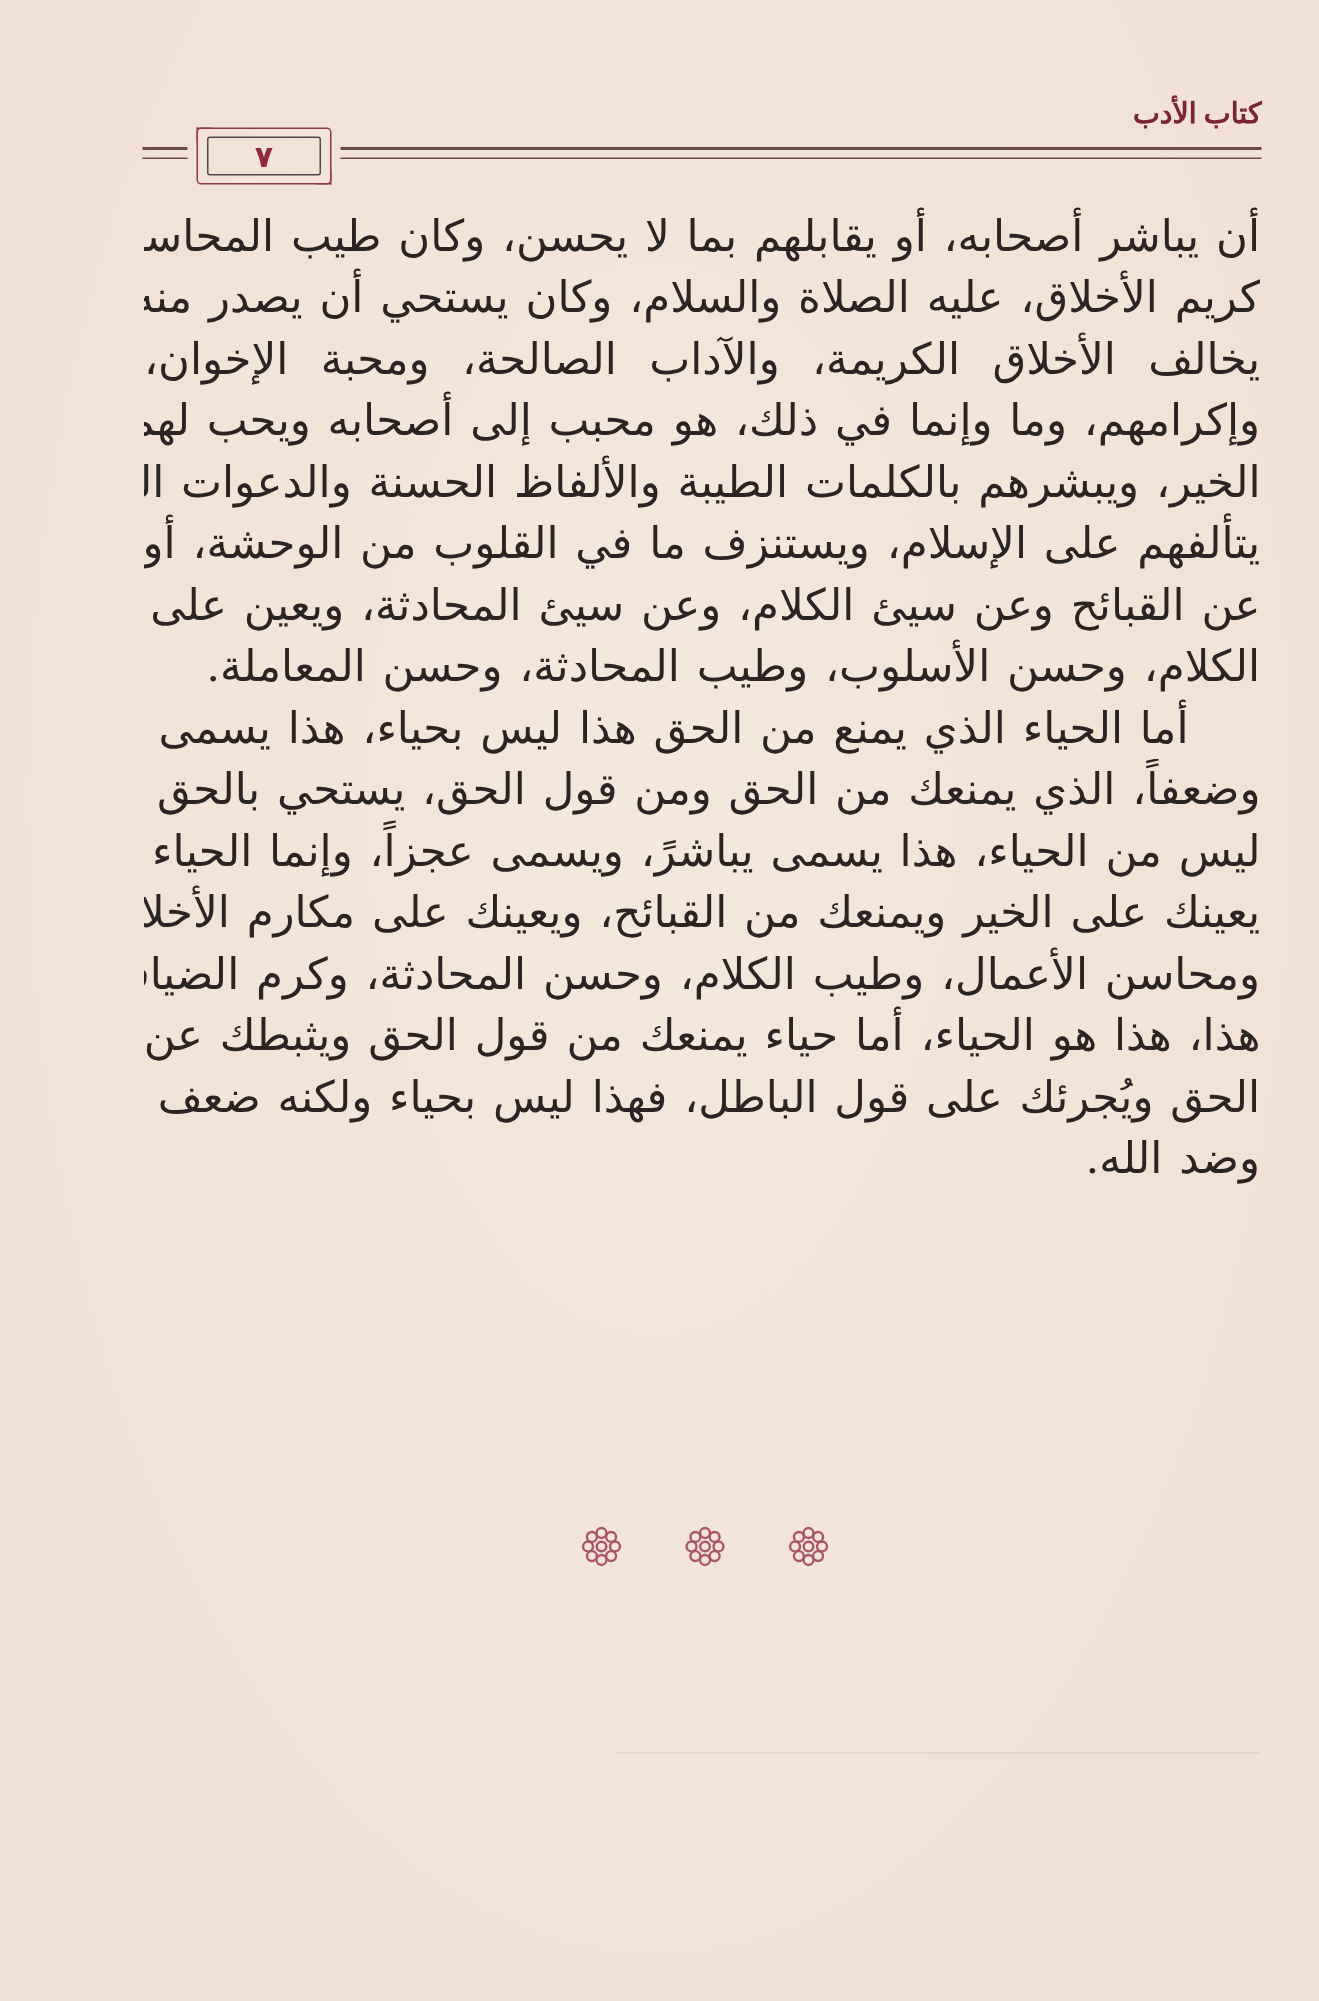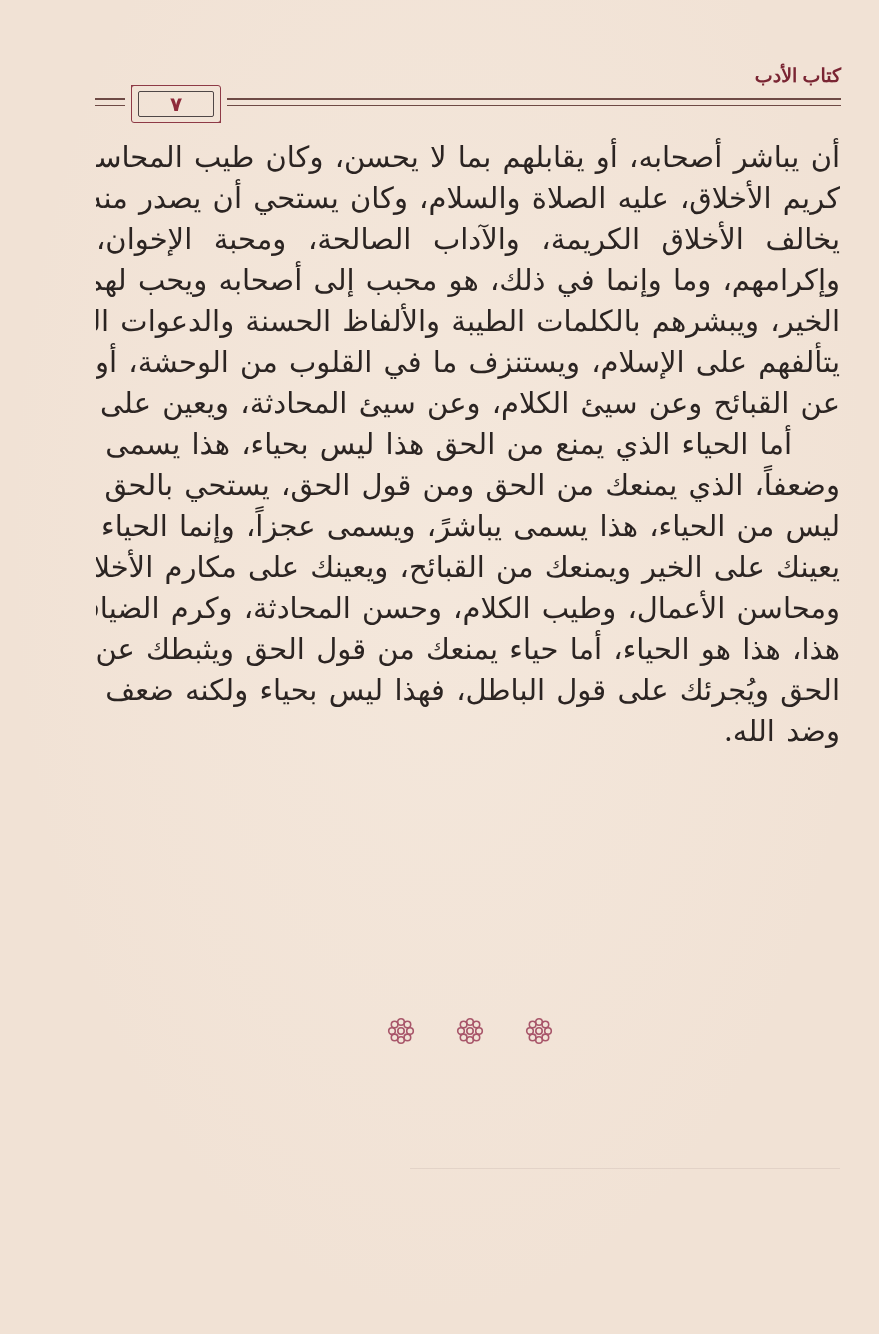--- a/index.html
+++ b/index.html
@@ -20,21 +20,21 @@
       width: 879px; height: 1334px;
       background:
         radial-gradient(ellipse at 50% 40%, rgba(246,235,224,0.6) 0%, rgba(241,226,213,0) 70%),
         #f1e2d5;
     }
     
     .running-title {
       position: absolute;
       right: 38px;
       top: 64px;
-      font-family: Liberation Sans, sans-serif;
+      font-family: Liberation Serif, serif;
       font-weight: bold;
       font-size: 19px;
       color: #7a2533;
       direction: rtl;
     }
     .rule-right {
       position: absolute;
       left: 227px;
       right: 38px;
       top: 98px;
@@ -156,20 +156,21 @@
 
   <div class="text-block">
     <div>
       <div class="line">أن يباشر أصحابه، أو يقابلهم بما لا يحسن، وكان طيب المحاسن،</div>
       <div class="line">كريم الأخلاق، عليه الصلاة والسلام، وكان يستحي أن يصدر منه شيء</div>
       <div class="line">يخالف الأخلاق الكريمة، والآداب الصالحة، ومحبة الإخوان،</div>
       <div class="line">وإكرامهم، وما وإنما في ذلك، هو محبب إلى أصحابه ويحب لهم</div>
       <div class="line">الخير، ويبشرهم بالكلمات الطيبة والألفاظ الحسنة والدعوات الطيبة،</div>
       <div class="line">يتألفهم على الإسلام، ويستنزف ما في القلوب من الوحشة، أو الكراهة</div>
       <div class="line">عن القبائح وعن سيئ الكلام، وعن سيئ المحادثة، ويعين على طيب</div>
+      <div class="line last">الكلام، وحسن الأسلوب، وطيب المحادثة، وحسن المعاملة.</div>
     </div>
     <div>
       <div class="line indent">أما الحياء الذي يمنع من الحق هذا ليس بحياء، هذا يسمى عجزاً</div>
       <div class="line">وضعفاً، الذي يمنعك من الحق ومن قول الحق، يستحي بالحق هذا</div>
       <div class="line">ليس من الحياء، هذا يسمى يباشرً، ويسمى عجزاً، وإنما الحياء الذي</div>
       <div class="line">يعينك على الخير ويمنعك من القبائح، ويعينك على مكارم الأخلاق،</div>
       <div class="line">ومحاسن الأعمال، وطيب الكلام، وحسن المحادثة، وكرم الضيافة وغير</div>
       <div class="line">هذا، هذا هو الحياء، أما حياء يمنعك من قول الحق ويثبطك عن قول</div>
       <div class="line">الحق ويُجرئك على قول الباطل، فهذا ليس بحياء ولكنه ضعف وعجز</div>
       <div class="line last">وضد الله.</div>

